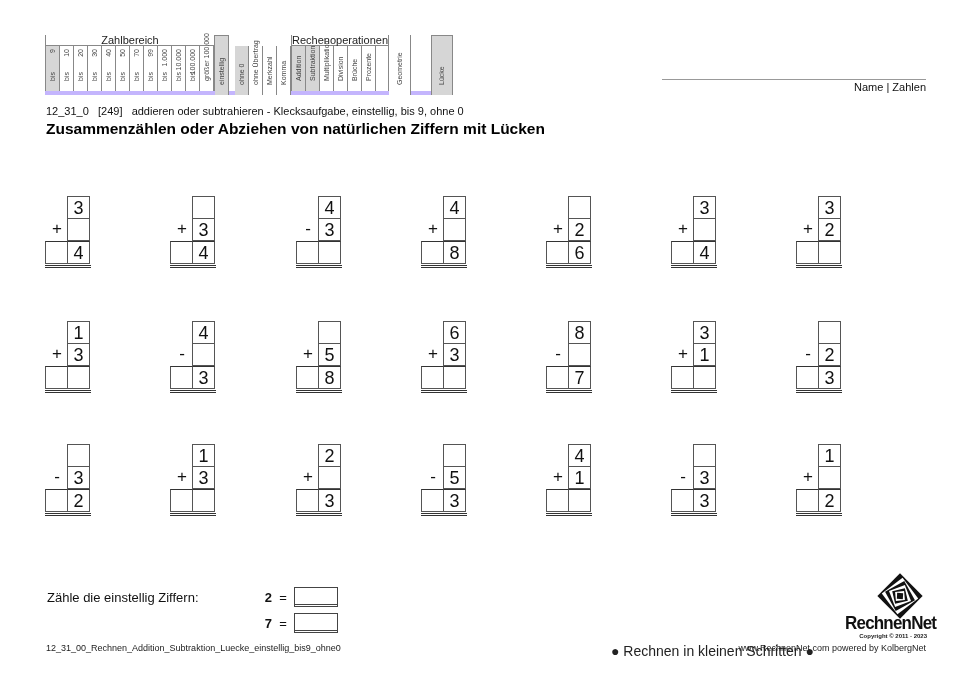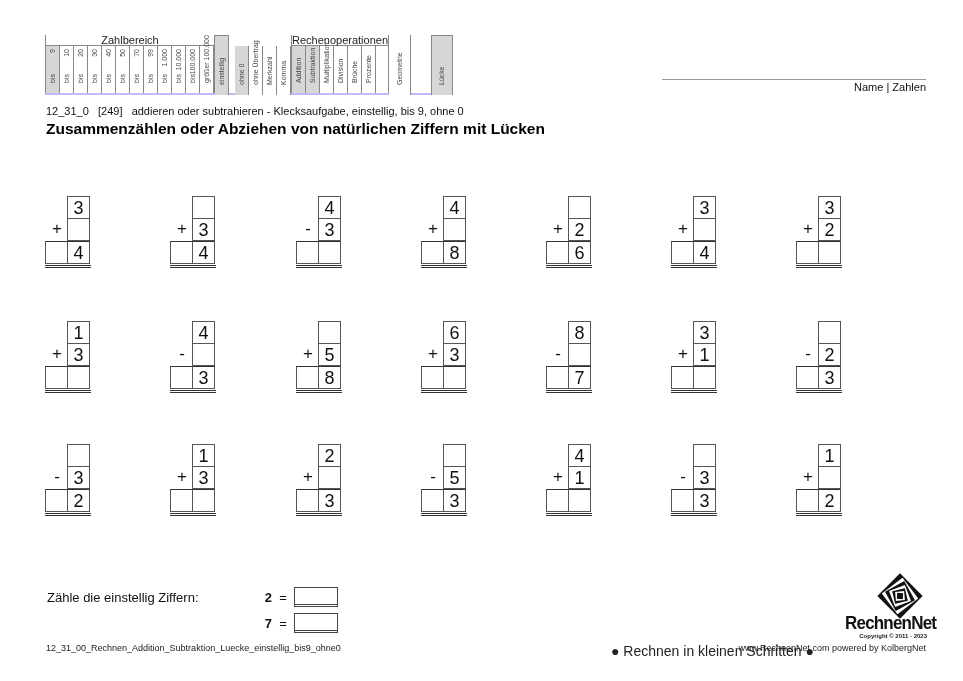--- a/index.html
+++ b/index.html
@@ -1,20 +1,20 @@
 <!DOCTYPE html>
 <html><head>
 <meta charset="utf-8">
 <style>
   * { box-sizing: border-box; margin: 0; padding: 0; }
   html, body { width: 963px; height: 681px; background: #ffffff; overflow: hidden; }
   body { position: relative; font-family: "Liberation Sans", sans-serif; color: #111; }
 
   
-  .cls-table { position: absolute; top: 35px; left: 45px; height: 60px; display: flex; border-bottom: 2px solid #c4b5fd; }
+  .cls-table { position: absolute; top: 35px; left: 45px; height: 60px; display: flex; border-bottom: 4px solid #c4b5fd; }
   .grp { position: relative; display: flex; flex-direction: column; border-left: 1px solid #888; }
   .grp-title { height: 11px; font-size: 11px; line-height: 11px; text-align: center; color: #222; border-bottom: 1px solid #888; white-space: nowrap; }
   .grp-title.empty { border-bottom: none; }
   .grp-cols { display: flex; flex: 1; }
   .col { position: relative; width: 14px; border-right: 1px solid #888; background: #fff; }
   .col.hl { background: #d6d6d6; }
   .col .vt { position: absolute; left: 50%; bottom: 2px; transform-origin: 0 0; transform: rotate(-90deg) translateY(-50%); font-size: 7px; color: #444; white-space: nowrap; line-height: 8px; }
   .col .vtop { position: absolute; left: 50%; top: 3px; transform-origin: 0 0; transform: rotate(-90deg) translate(-100%, -50%); font-size: 7px; color: #444; white-space: nowrap; line-height: 8px; }
   .col.tall { margin-top: -11px; height: 60px; }
   .col.tall.hl { border-top: 1px solid #888; }

